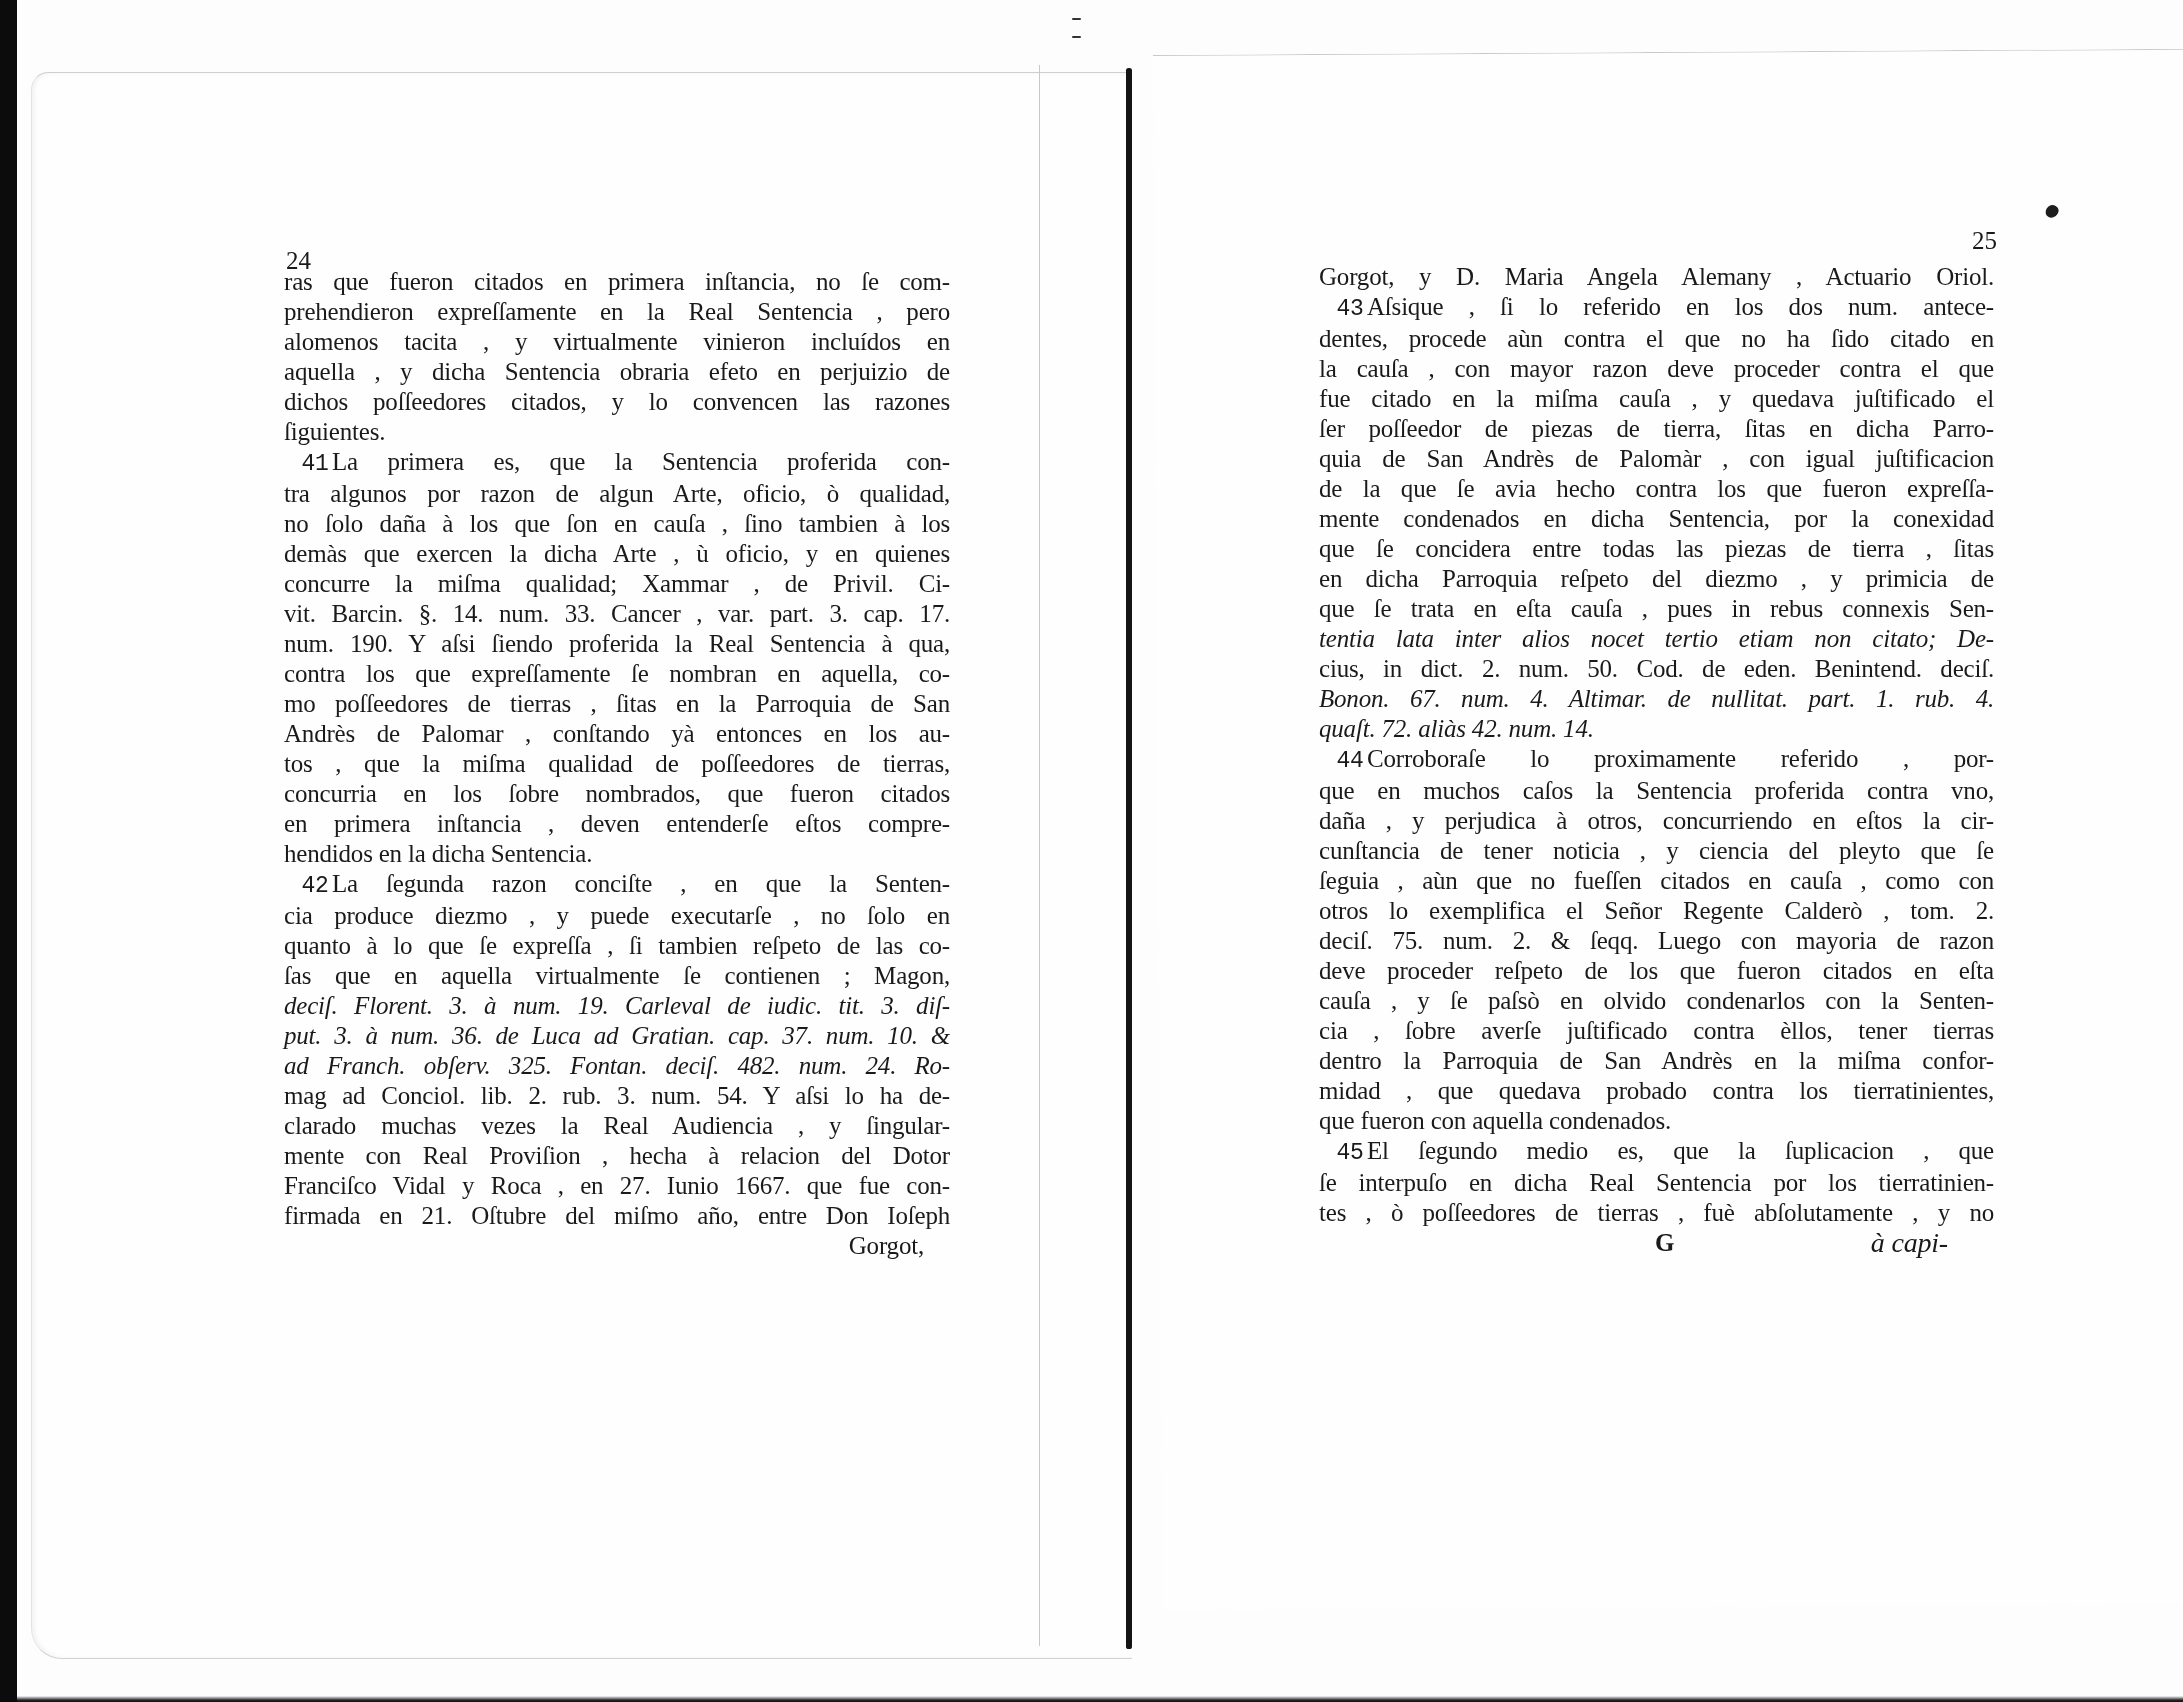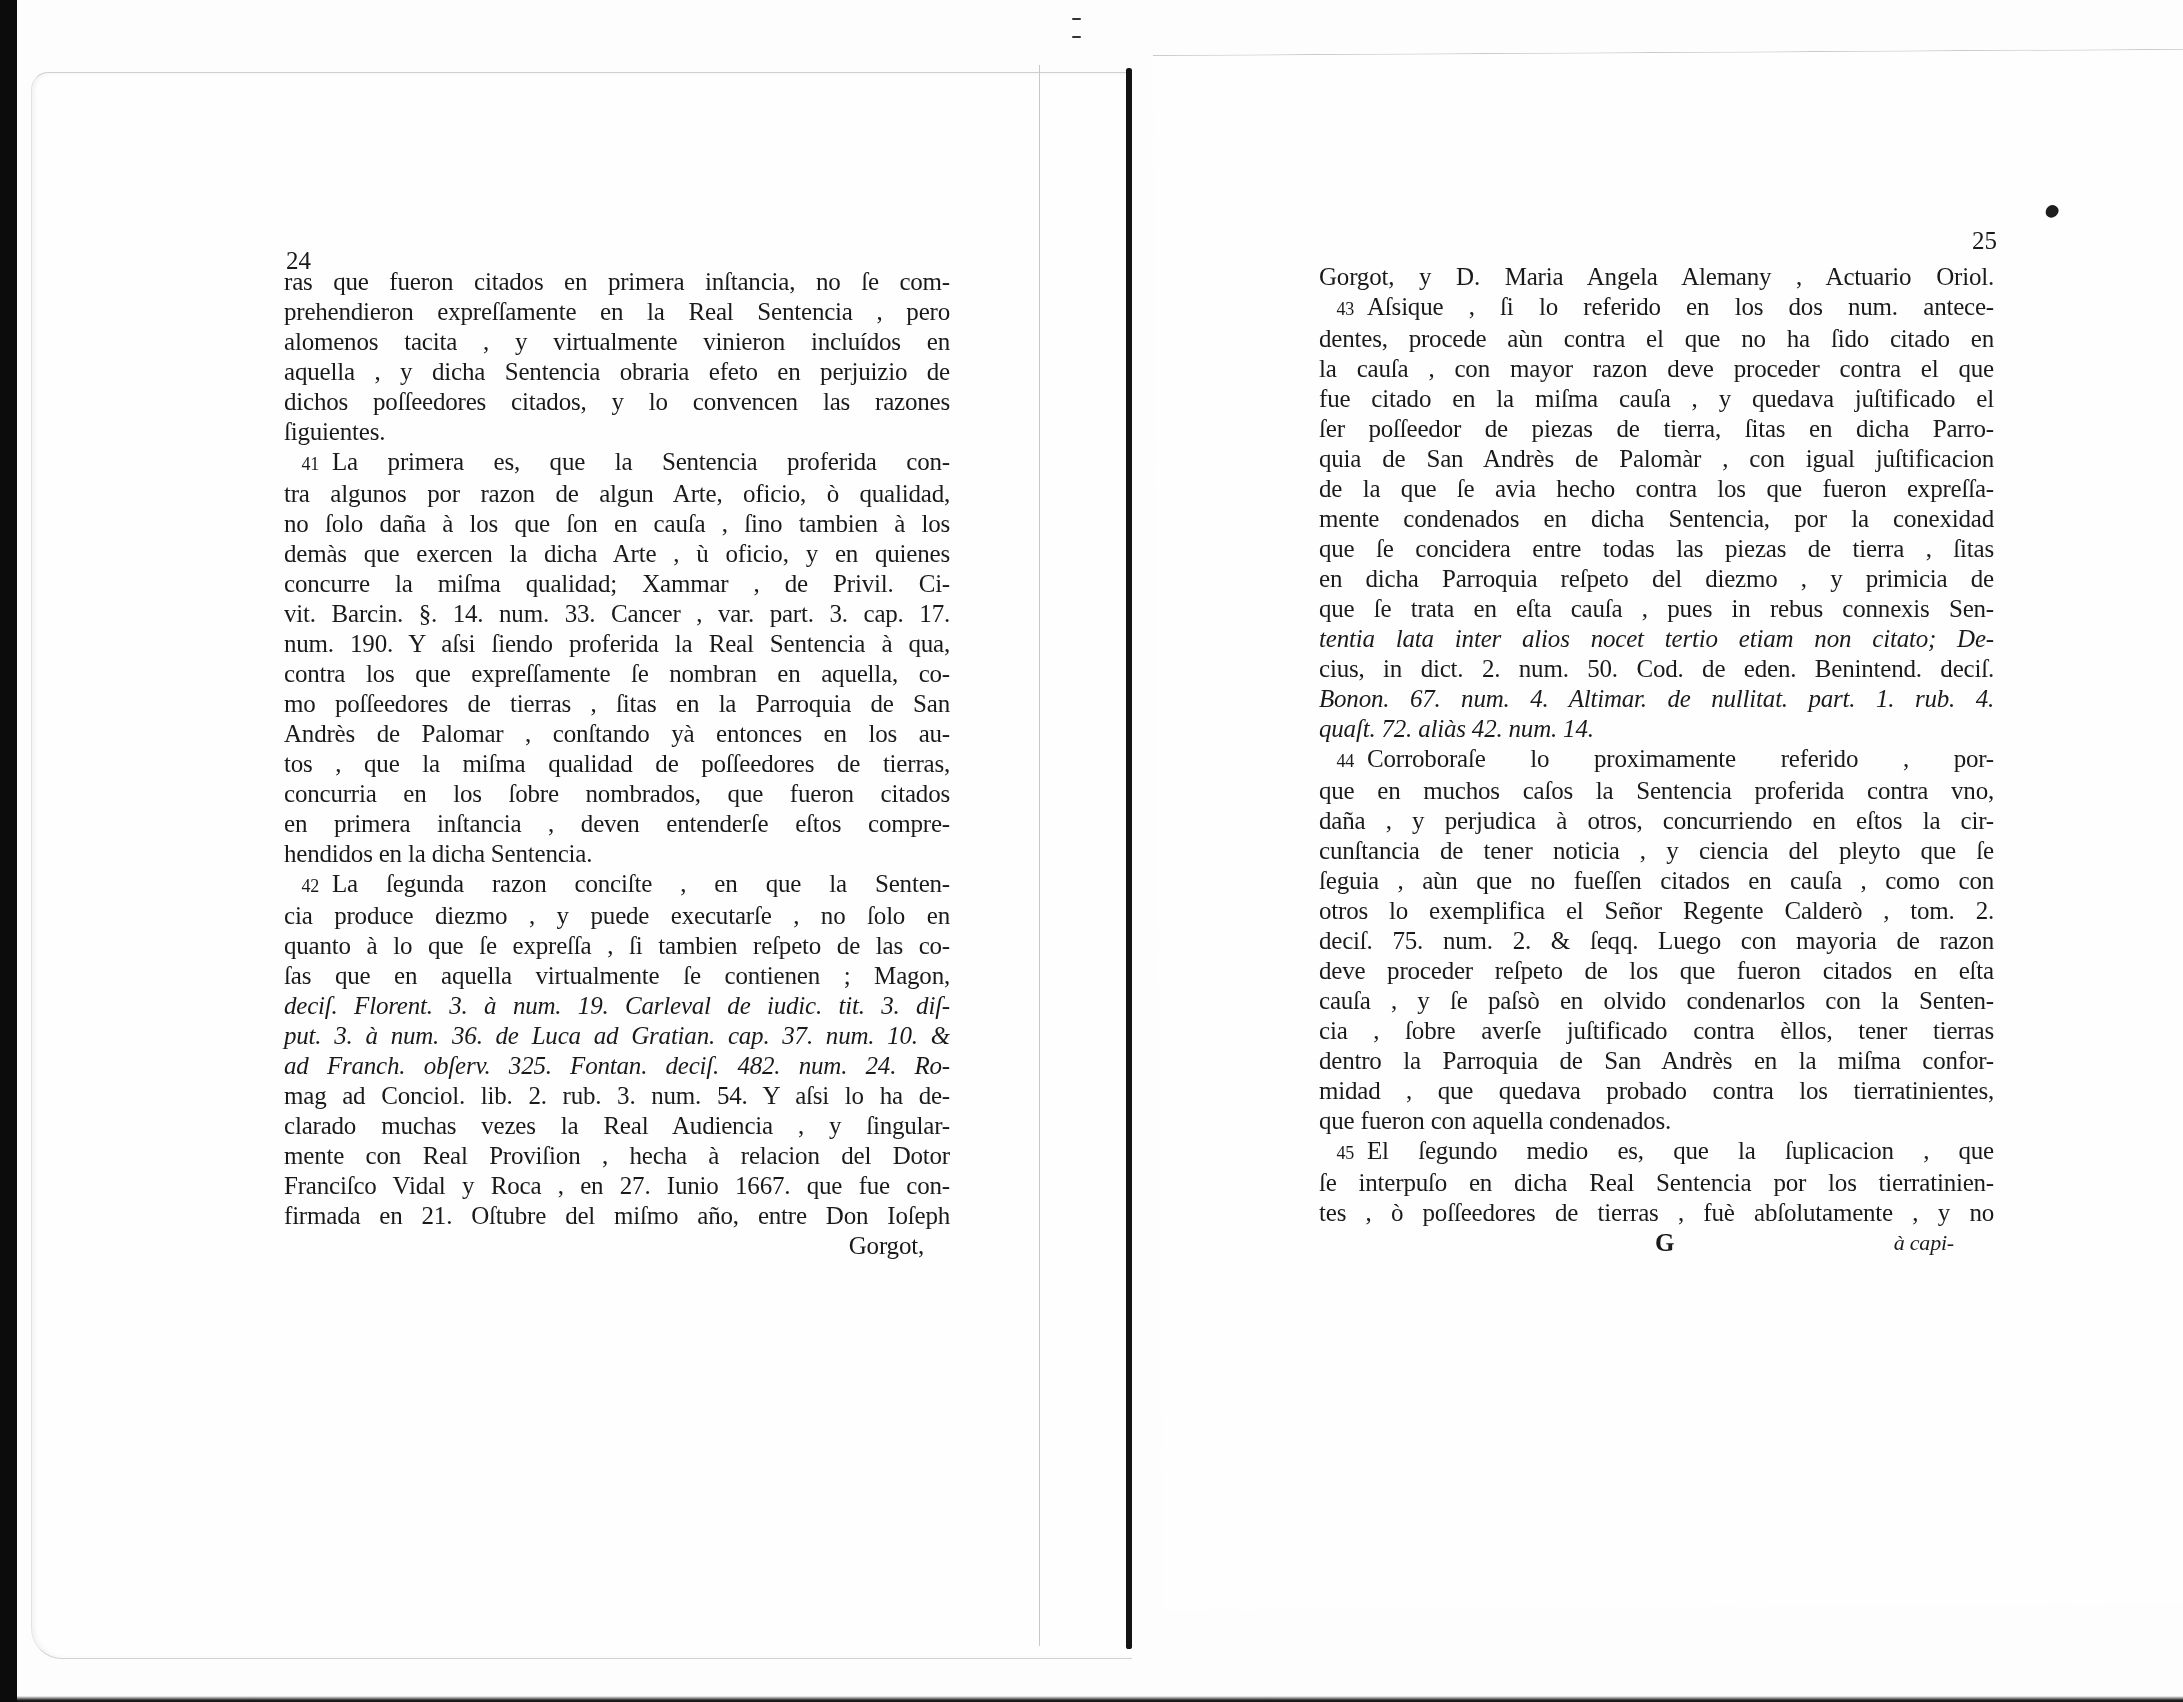--- a/index.html
+++ b/index.html
@@ -58,28 +58,28 @@
       position: absolute;
       font-size: 25px;
       line-height: 30px;
       letter-spacing: -0.2px;
     }
     .text-block.left { left: 284px; top: 245px; width: 666px; }
     .text-block.right { left: 1319px; top: 253px; width: 675px; }
     .line { display: block; white-space: nowrap; text-align: justify; text-align-last: justify; }
     .line.short { text-align-last: left; }
     .line.indent { padding-left: 48px; }
-    .num { display: inline-block; width: 48px; margin-left: -48px; padding-left: 17.5px; box-sizing: border-box; font-size: 18px; }
+    .num { display: inline-block; width: 48px; margin-left: -48px; padding-left: 17.5px; box-sizing: border-box; font-size: 23px; font-family: Liberation Mono, monospace; }
     .page-number { position: absolute; font-size: 25px; }
     .page-number.left { left: 286px; top: 247px; }
     .page-number.right { left: 1972px; top: 227px; }
     .catchword { display: block; text-align: right; padding-right: 26px; }
     .signature-row { display: block; position: relative; height: 31px; }
     .signature { position: absolute; left: 336px; font-weight: bold; }
-    .catch-right { position: absolute; right: 40px; font-style: italic; font-size: 22px; }
+    .catch-right { position: absolute; right: 46px; font-style: italic; font-size: 28px; }
   </style>
 </head>
 <body>
 
 <div class="film-edge"></div>
 <div class="bottom-edge"></div>
 <div class="top-marks">
     <span></span>
     <span></span>
   </div>

